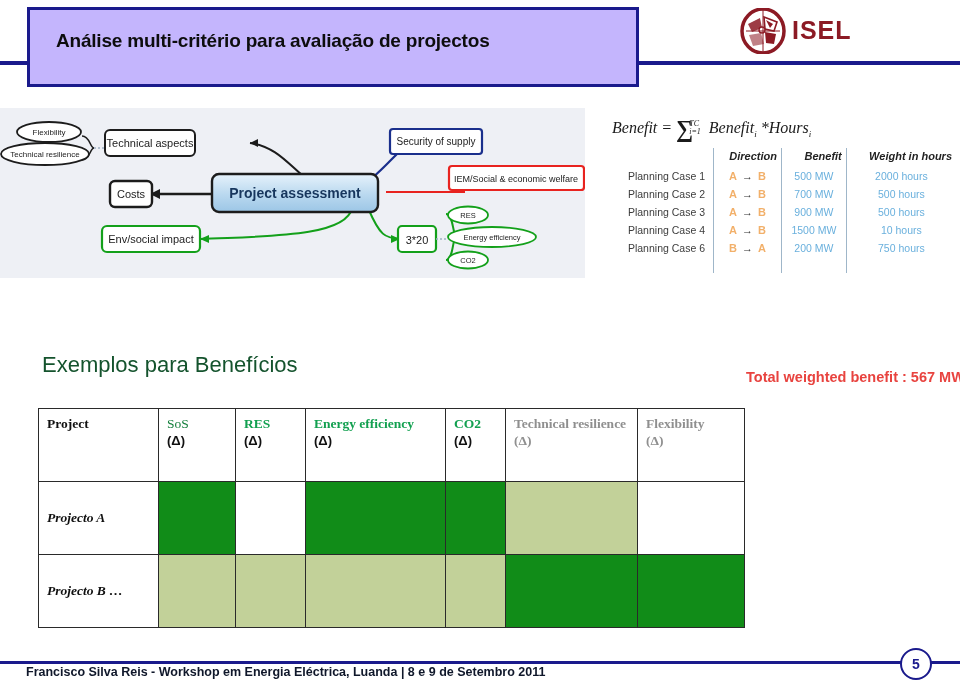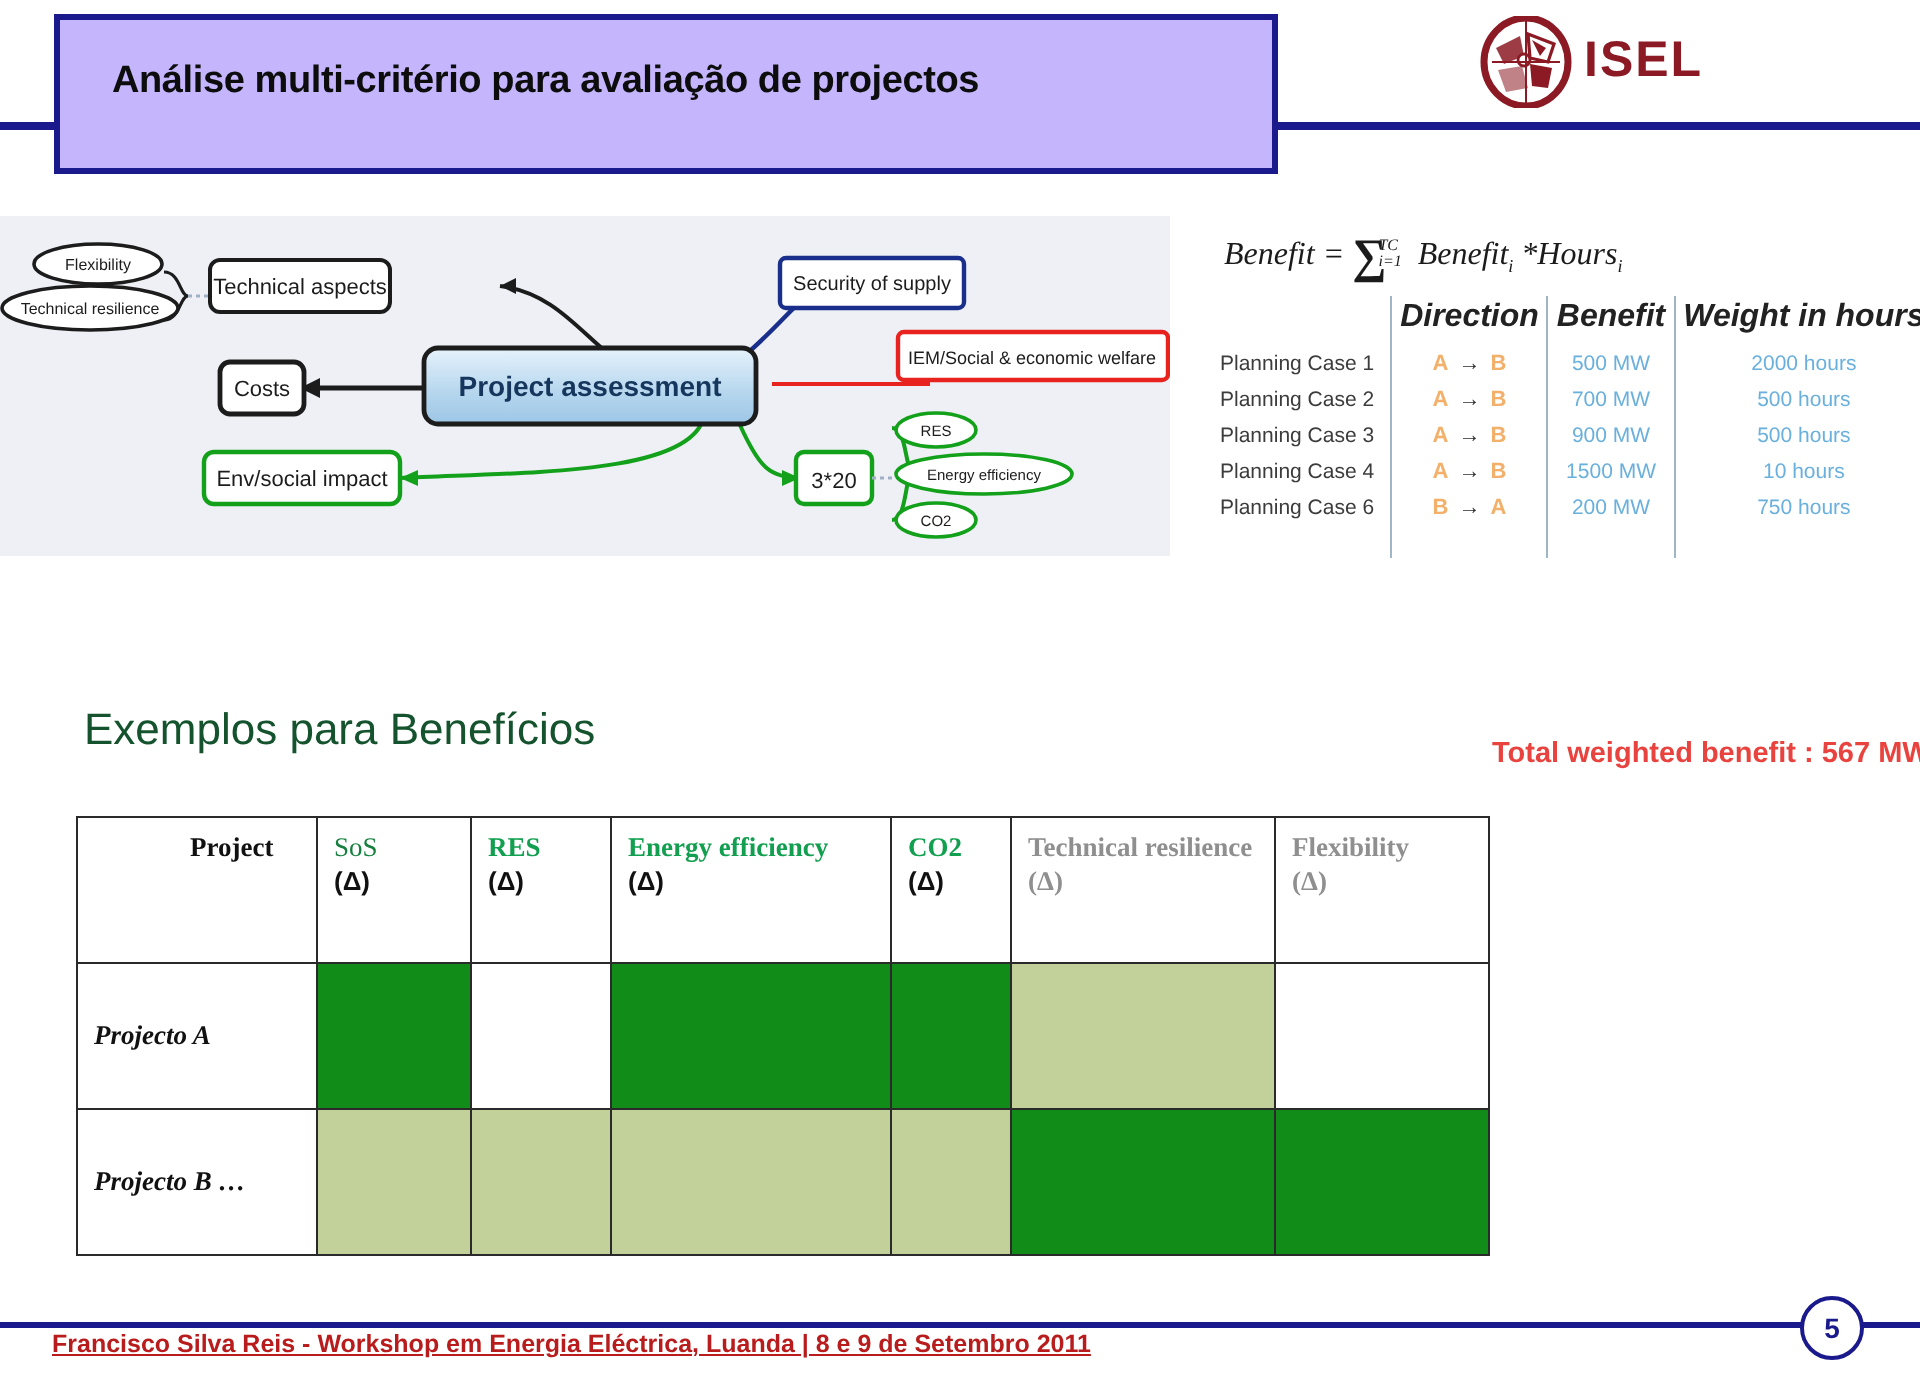--- a/index.html
+++ b/index.html
@@ -41,22 +41,22 @@
   #formula-sum{font-style:normal;font-size:24px;font-weight:bold;position:relative;top:4px;}
   .sum-lim{font-size:8px;font-style:italic;font-weight:normal;display:inline-block;
     vertical-align:middle;line-height:1.05;text-align:left;position:relative;left:-4px;top:-1px;}
   .sub-i{font-size:9px;vertical-align:sub;font-style:italic;}
   #planning-table{
     position:absolute;left:606px;top:148px;width:350px;height:160px;
     font-family:"Liberation Sans", sans-serif;font-size:10px;
   }
   #planning-table table{border-collapse:collapse;width:350px;}
   #planning-table th{
-    font-style:italic;font-weight:bold;font-size:16px;color:#222;padding:2px 4px 5px 4px;
-    text-align:left;white-space:nowrap;
+    font-style:italic;font-weight:bold;font-size:11px;color:#222;padding:2px 4px 5px 4px;
+    text-align:right;white-space:nowrap;
   }
   #planning-table th.pt-case-h{border:none;}
   #planning-table td{padding:3px 4px;font-size:10.5px;white-space:nowrap;}
   .pt-case{color:#3c3c3c;text-align:right;padding-right:8px !important;}
   .pt-dir{text-align:center;border-left:1px solid #9fb6c9;}
   .pt-benefit{text-align:center;color:#6ab0dd;border-left:1px solid #9fb6c9;}
   .pt-weight{text-align:center;color:#6ab0dd;border-left:1px solid #9fb6c9;}
   th.pt-dir,th.pt-benefit,th.pt-weight{border-left:1px solid #9fb6c9;}
   .node-letter{color:#f2b06a;font-weight:bold;font-size:11px;}
   .arrow-ch{color:#2b2b2b;font-weight:bold;padding:0 5px;font-size:11px;}
@@ -79,38 +79,38 @@
     border-collapse:collapse;table-layout:fixed;
     font-family:"Liberation Serif", serif;
   }
   #main-table td{
     border:1.5px solid #2a2a2a;vertical-align:top;padding:7px 8px;
     font-size:13.5px;line-height:1.25;
   }
   #main-table tr.hdr td{height:58px;}
   #main-table tr.body-row td{height:58px;}
   #main-table tr.body-row td.proj-name{vertical-align:middle;}
-  .hdr-project{font-weight:bold;color:#111;margin-left:48px;}
+  .hdr-project{font-weight:bold;color:#111;}
   .hdr-sos{font-weight:normal;color:#15803d;}
   .hdr-res{font-weight:bold;color:#12a050;}
   .hdr-ee{font-weight:bold;color:#12a050;}
   .hdr-co2{font-weight:bold;color:#12a050;}
   .hdr-tr{font-weight:bold;color:#8f8f8f;}
   .hdr-flex{font-weight:bold;color:#8f8f8f;}
   .hdr-delta{font-family:"Liberation Sans", sans-serif;font-weight:bold;font-size:13px;color:#111;}
   .hdr-delta-grey{font-family:"Liberation Serif", serif;font-weight:bold;color:#8f8f8f;}
   .proj-name{font-style:italic;font-weight:bold;font-size:14px;color:#111;}
   .cell-dark{background:#118c18;}
   .cell-light{background:#c2d199;}
   .cell-white{background:#ffffff;}
   
   #footer-rule{position:absolute;left:0;top:661px;width:960px;height:3px;background:#1a1a8c;}
   #footer-text{
     position:absolute;left:26px;top:665px;font-size:12.5px;font-weight:bold;
-    color:#b91c1c;font-family:"Liberation Sans", sans-serif;white-space:nowrap;text-decoration:underline;
+    color:#0f172a;font-family:"Liberation Sans", sans-serif;white-space:nowrap;
   }
   #page-number{
     position:absolute;left:900px;top:648px;width:28px;height:28px;
     border:2px solid #1a1a8c;border-radius:50%;color:#1a1a8c;font-weight:bold;
     font-size:14px;display:flex;align-items:center;justify-content:center;
     font-family:"Liberation Sans", sans-serif;background:#fff;
   }
 </style>
 </head>
 <body>

